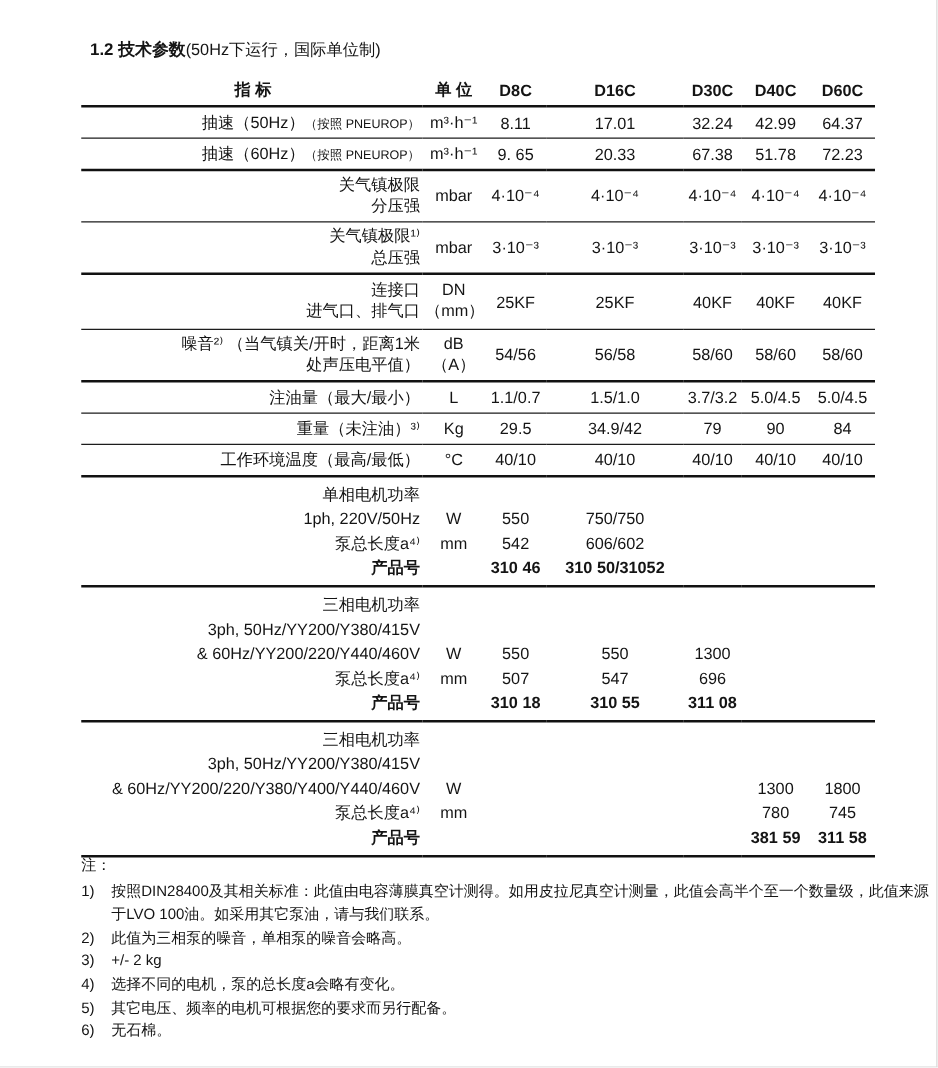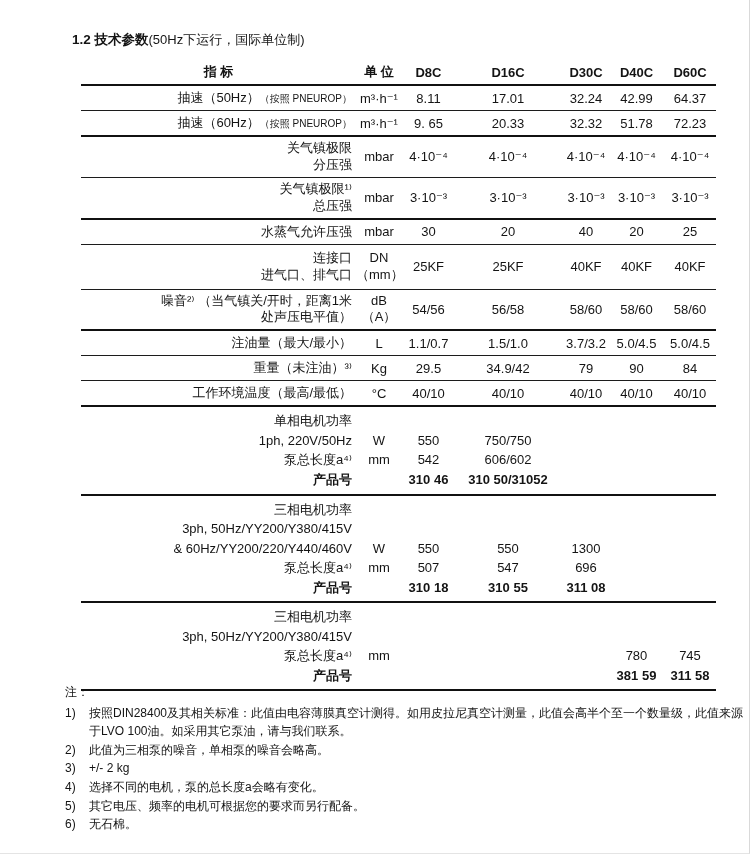--- a/index.html
+++ b/index.html
@@ -10,21 +10,21 @@
     color:#141414;
   }
   .page {
     position:relative; width:750px; height:854px;
     border-right:1px solid #d9d9d9; border-bottom:1px solid #e4e4e4;padding-left:28px;
   }
   .title { position:absolute; left:72px; top:31px; font-size:13px; white-space:nowrap; }
   .title .tb { font-weight:bold; font-size:13.5px; }
 
   table.spec {
-    position:absolute; left:81px; top:60px; width:635px;
+    position:absolute; left:65px; top:60px; width:635px;
     border-collapse:collapse; table-layout:fixed; font-size:13px;
   }
   th, td { padding:3px 2px; vertical-align:middle; text-align:center; font-weight:normal; }
   th.lab, td.lab { text-align:right; padding-left:4px; }
   .hdr { font-weight:bold; }
   tr.b1 { border-bottom:1.5px solid #1c1c1c; }
   tr.b2 { border-bottom:2.5px solid #111; }
   tr.h22 { height:22px; }
   tr.h36 { height:35px; }
   tr.h45 { height:45px; }
@@ -79,21 +79,21 @@
         <td>17.01</td>
         <td>32.24</td>
         <td>42.99</td>
         <td>64.37</td>
       </tr>
       <tr class="b2 h22">
         <td class="lab"><span>抽速（60Hz）</span><span class="small">（按照 PNEUROP）</span></td>
         <td>m³·h⁻¹</td>
         <td>9. 65</td>
         <td>20.33</td>
-        <td>32.32</td>
+        <td>67.38</td>
         <td>51.78</td>
         <td>72.23</td>
       </tr>
       <tr class="b1 h36">
         <td class="lab">
             <span class="ln">关气镇极限</span>
             <span class="ln">分压强</span>
           </td>
         <td>mbar</td>
         <td>4·10⁻⁴</td>
@@ -106,29 +106,20 @@
         <td class="lab">
             <span class="ln">关气镇极限¹⁾</span>
             <span class="ln">总压强</span>
           </td>
         <td>mbar</td>
         <td>3·10⁻³</td>
         <td>3·10⁻³</td>
         <td>3·10⁻³</td>
         <td>3·10⁻³</td>
         <td>3·10⁻³</td>
-      </tr>
-      <tr class="b1 h22">
-        <td class="lab">水蒸气允许压强</td>
-        <td>mbar</td>
-        <td>30</td>
-        <td>20</td>
-        <td>40</td>
-        <td>20</td>
-        <td>25</td>
       </tr>
       <tr class="b1 h45">
         <td class="lab">
             <span class="ln">连接口</span>
             <span class="ln">进气口、排气口</span>
           </td>
         <td>
             <span class="ln">DN</span>
             <span class="ln">（mm）</span>
           </td>
@@ -276,20 +267,29 @@
       <tr class="sec">
         <td class="lab">3ph, 50Hz/YY200/Y380/415V</td>
         <td></td>
           <td></td>
           <td></td>
           <td></td>
           <td></td>
           <td></td>
       </tr>
       <tr class="sec">
+        <td class="lab indent">&amp; 60Hz/YY200/220/Y380/Y400/Y440/460V</td>
+        <td>W</td>
+        <td></td>
+        <td></td>
+        <td></td>
+        <td>1300</td>
+        <td>1800</td>
+      </tr>
+      <tr class="sec">
         <td class="lab">泵总长度a⁴⁾</td>
         <td>mm</td>
         <td></td>
         <td></td>
         <td></td>
         <td>780</td>
         <td>745</td>
       </tr>
       <tr class="sec prod b2">
         <td class="lab">产品号</td>

